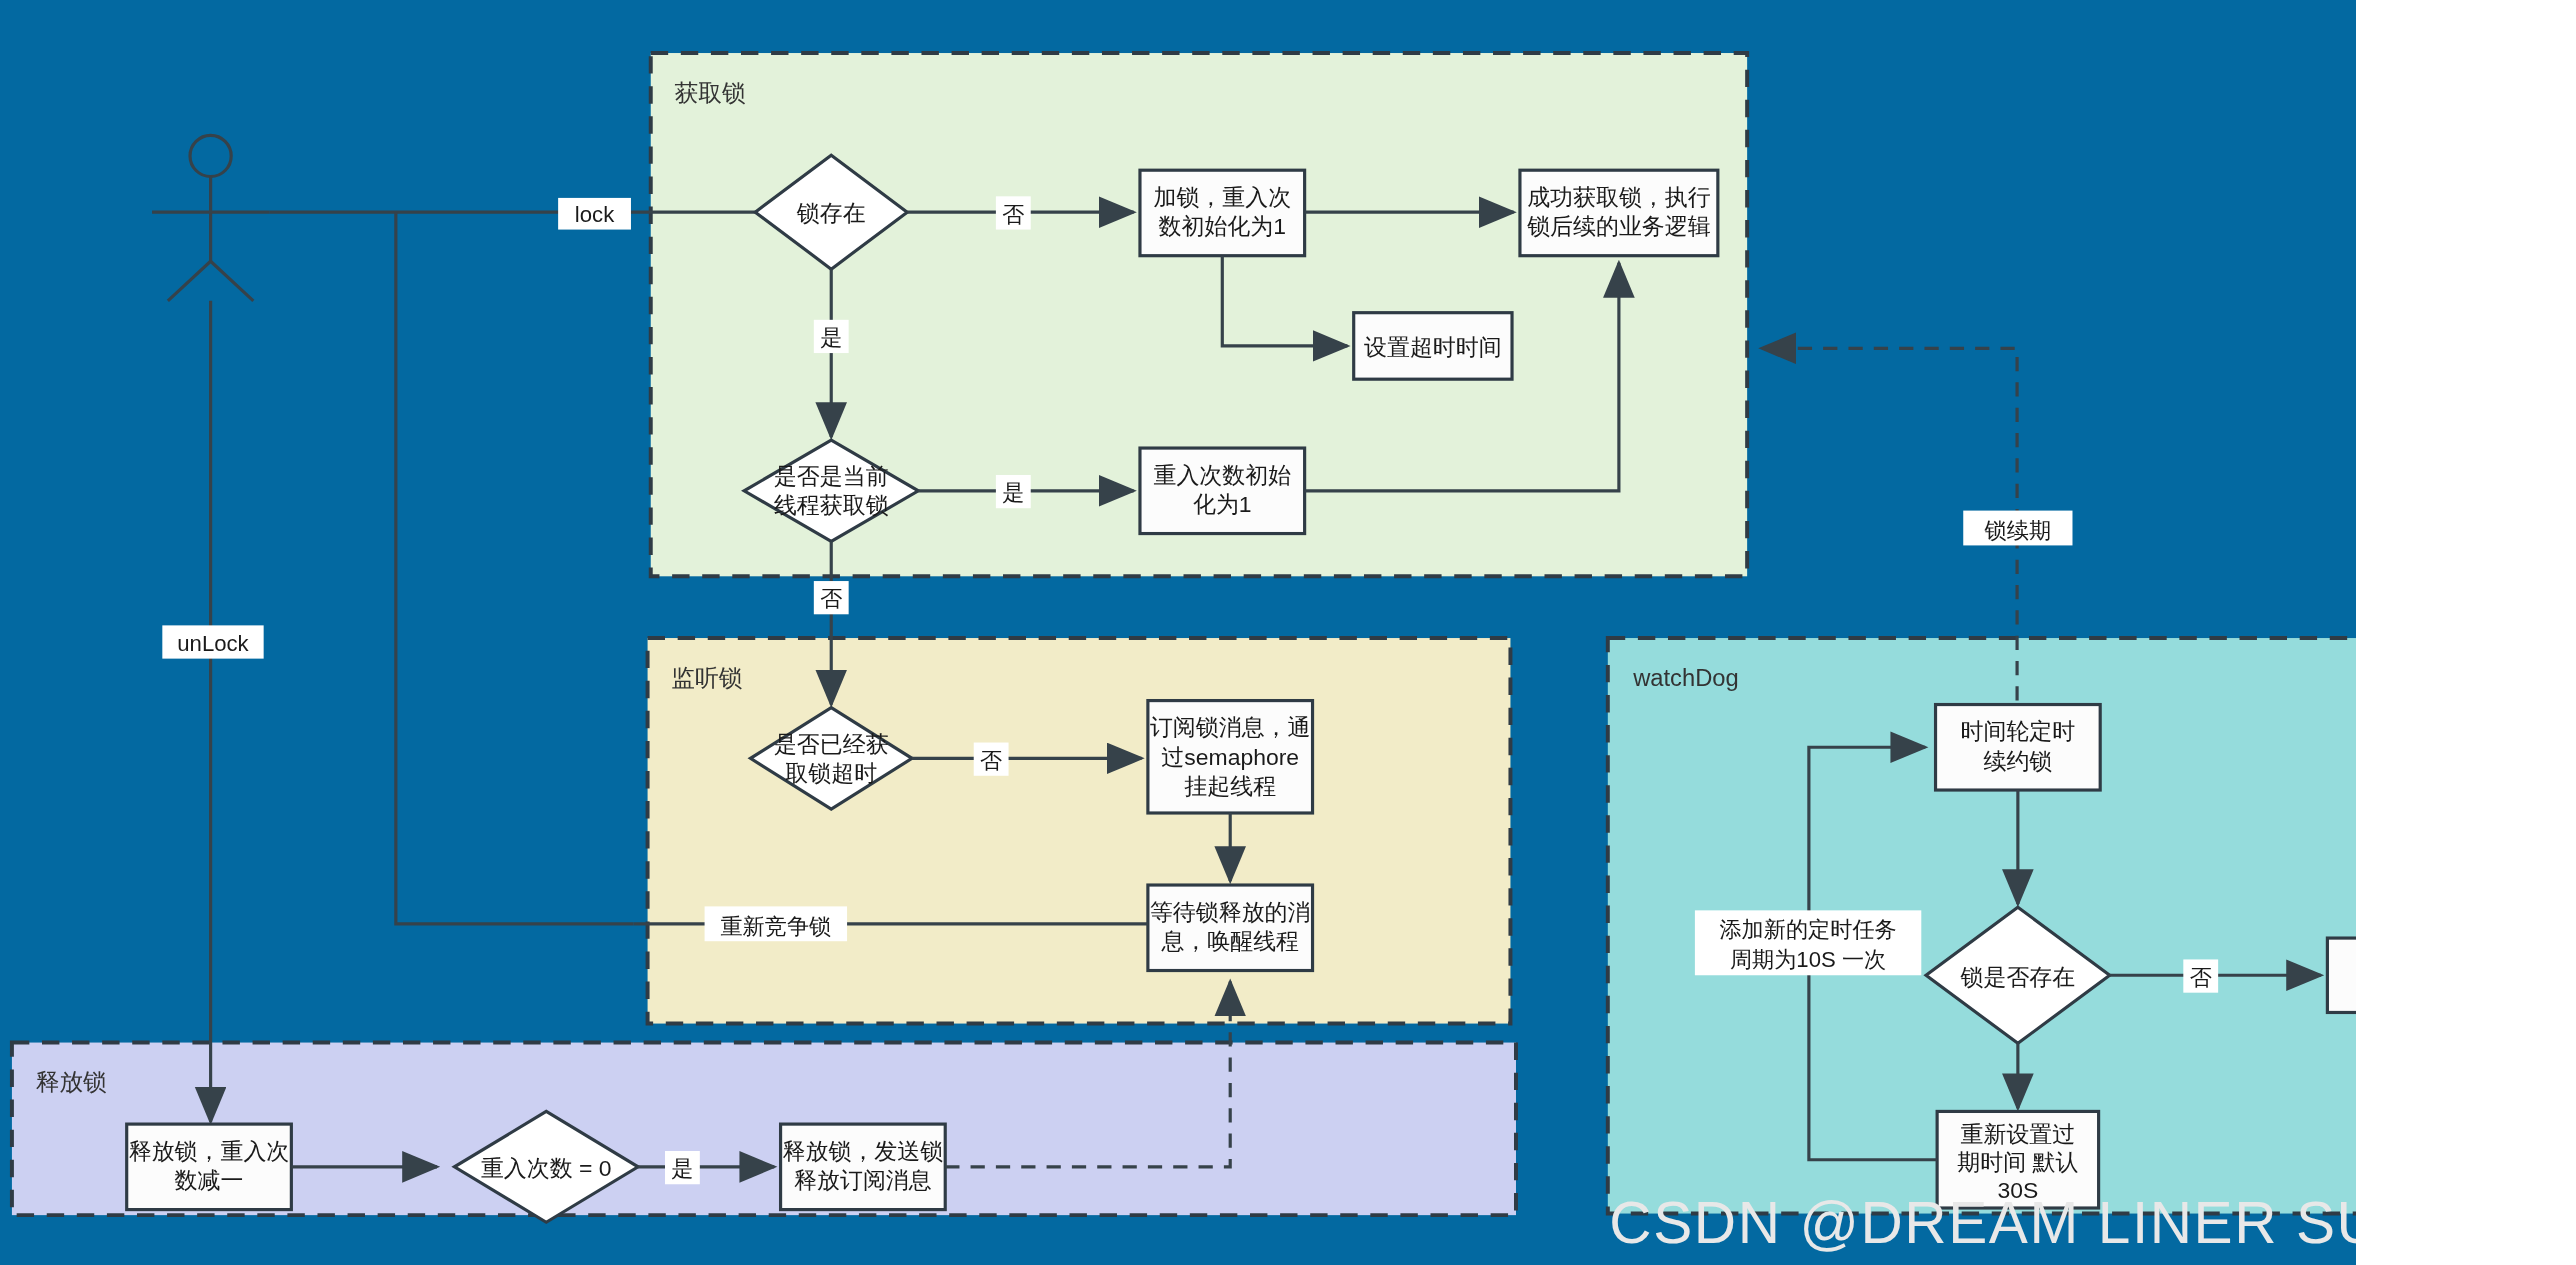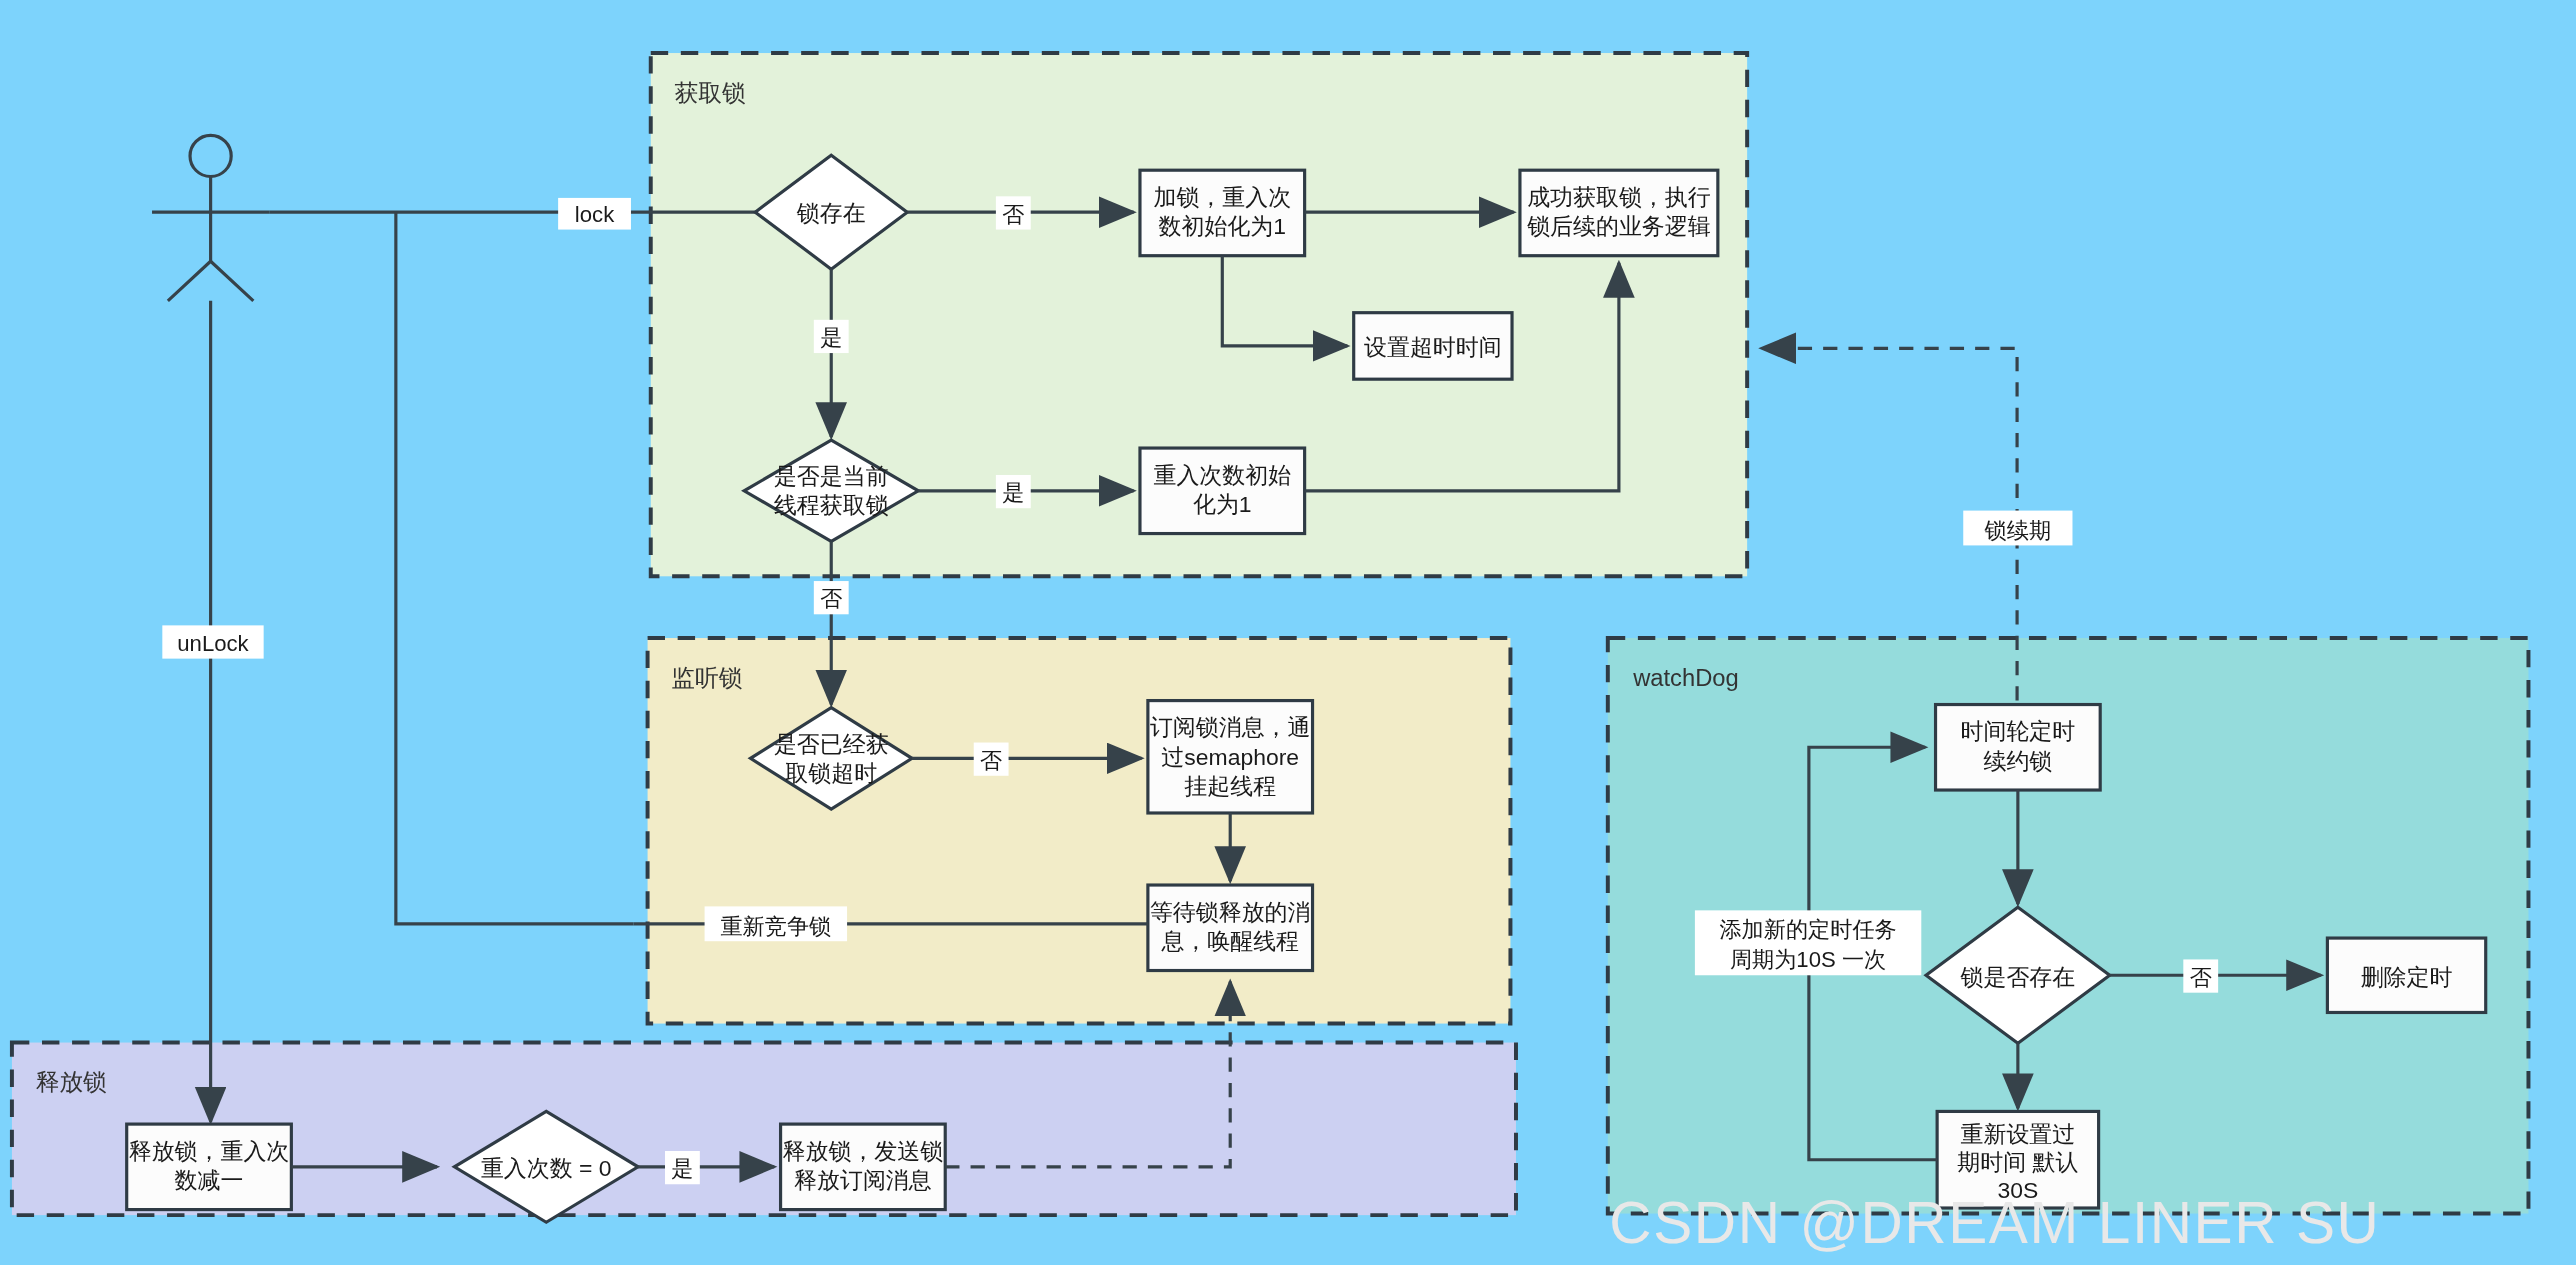--- a/index.html
+++ b/index.html
@@ -6,23 +6,23 @@
   html, body {
     margin: 0;
     padding: 0;
     background: #ffffff;
   }
   body {
     font-family: "Liberation Sans", "DejaVu Sans", sans-serif;
   }
   #stage {
     position: relative;
-    width: 2576px;
+    width: 2356px;
     height: 1265px;
-    background: #7dd3fc;
+    background: #0369a1;
     overflow: hidden;
     text-decoration: underline;
   }
   #diagram-svg {
     position: absolute;
     left: 0;
     top: 0;
     width: 2576px;
     height: 1265px;
   }

